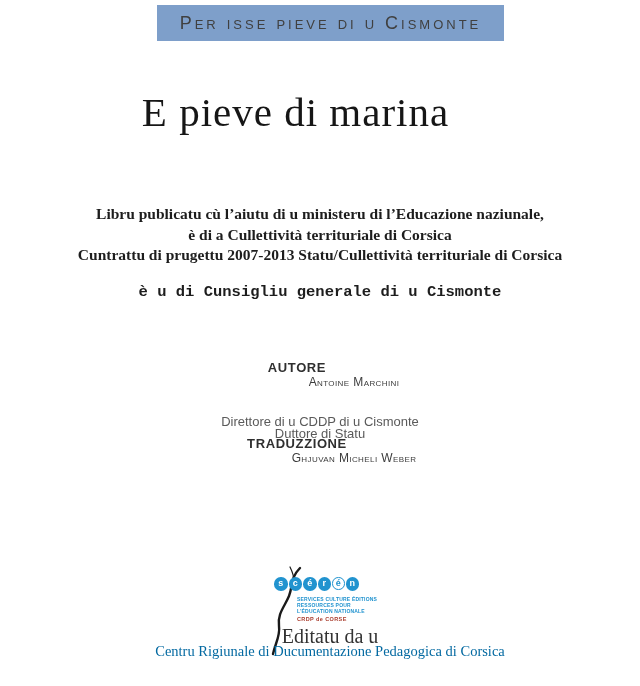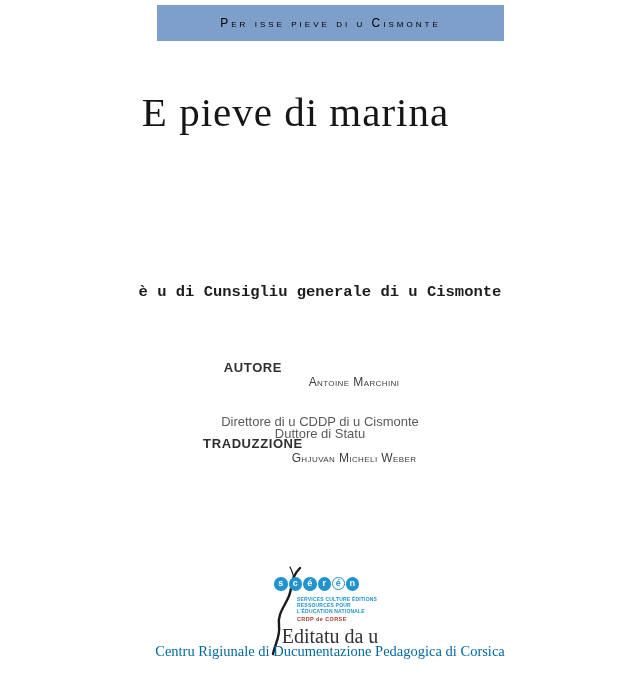--- a/index.html
+++ b/index.html
@@ -24,23 +24,23 @@
     width: 347px;
     height: 36px;
     background: #7e9fca;
     display: flex;
     align-items: center;
     justify-content: center;
   }
   .banner-label {
     font-family: "Liberation Sans", sans-serif;
     font-variant: small-caps;
-    font-size: 12px;
+    font-size: 18px;
     letter-spacing: 3px;
-    color: #000000;
+    color: #404040;
     white-space: nowrap;
   }
 
   
   .book-title {
     position: absolute;
     left: 0;
     width: 591px;
     top: 88px;
     text-align: center;
@@ -87,20 +87,21 @@
   .credit-heading {
     position: absolute;
     left: 0;
     width: 506px;
     text-align: center;
     font-family: "Liberation Sans", sans-serif;
     font-size: 13px;
     font-weight: 700;
     letter-spacing: 0.6px;
     color: #2f2f2f;
+    padding-left: 44px;
   }
   .credit-name {
     position: absolute;
     left: 0;
     width: 640px;
     text-align: center;
     font-family: "Liberation Sans", sans-serif;
     font-variant: small-caps;
     font-size: 12px;
     letter-spacing: 0.4px;
@@ -217,20 +218,25 @@
 <body>
 
 <div class="page">
 
   <div class="banner">
     <span class="banner-label">Per isse pieve di u Cismonte</span>
   </div>
 
   <div class="book-title">E pieve di marina</div>
 
+  <div class="publication-note">
+    <div>Libru publicatu cù l’aiutu di u ministeru di l’Educazione naziunale,</div>
+    <div>è di a Cullettività territuriale di Corsica</div>
+    <div>Cuntrattu di prugettu 2007-2013 Statu/Cullettività territuriale di Corsica</div>
+  </div>
 
   <div class="funding-line">è u di Cunsigliu generale di u Cismonte</div>
 
   <div class="credits">
     <div class="credit-heading pos-author-heading">AUTORE</div>
     <div class="credit-name pos-author-name">Antoine Marchini</div>
     <div class="credit-role pos-author-role-1">Direttore di u CDDP di u Cismonte</div>
     <div class="credit-role pos-author-role-2">Duttore di Statu</div>
     <div class="credit-heading pos-translation-heading">TRADUZZIONE</div>
     <div class="credit-name pos-translator-name">Ghjuvan Micheli Weber</div>

